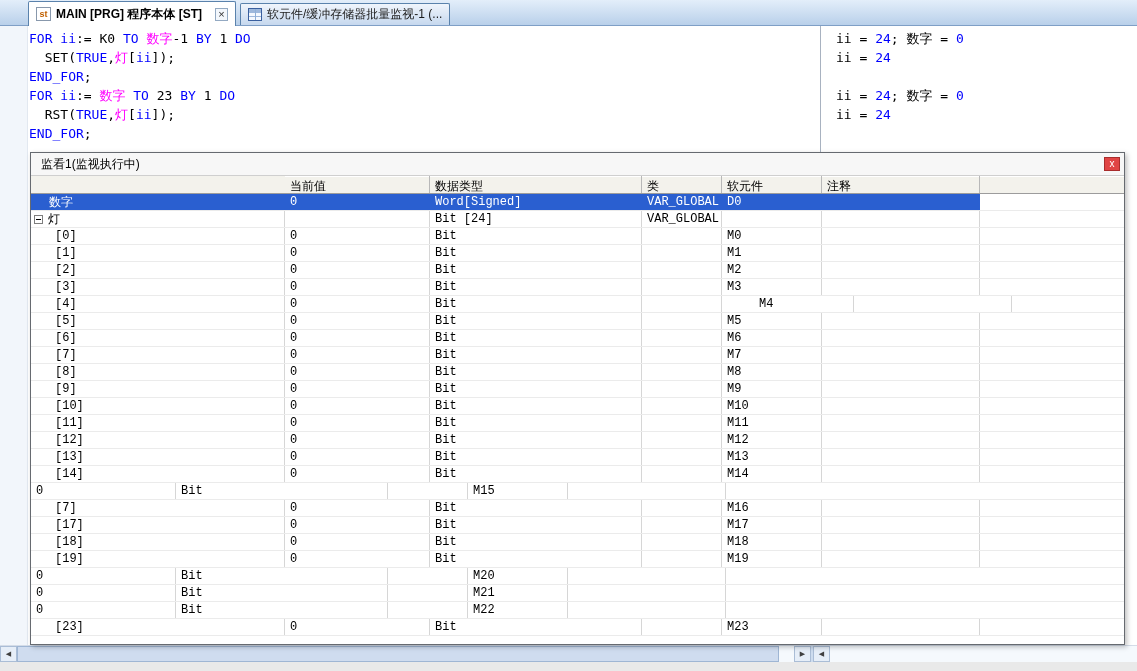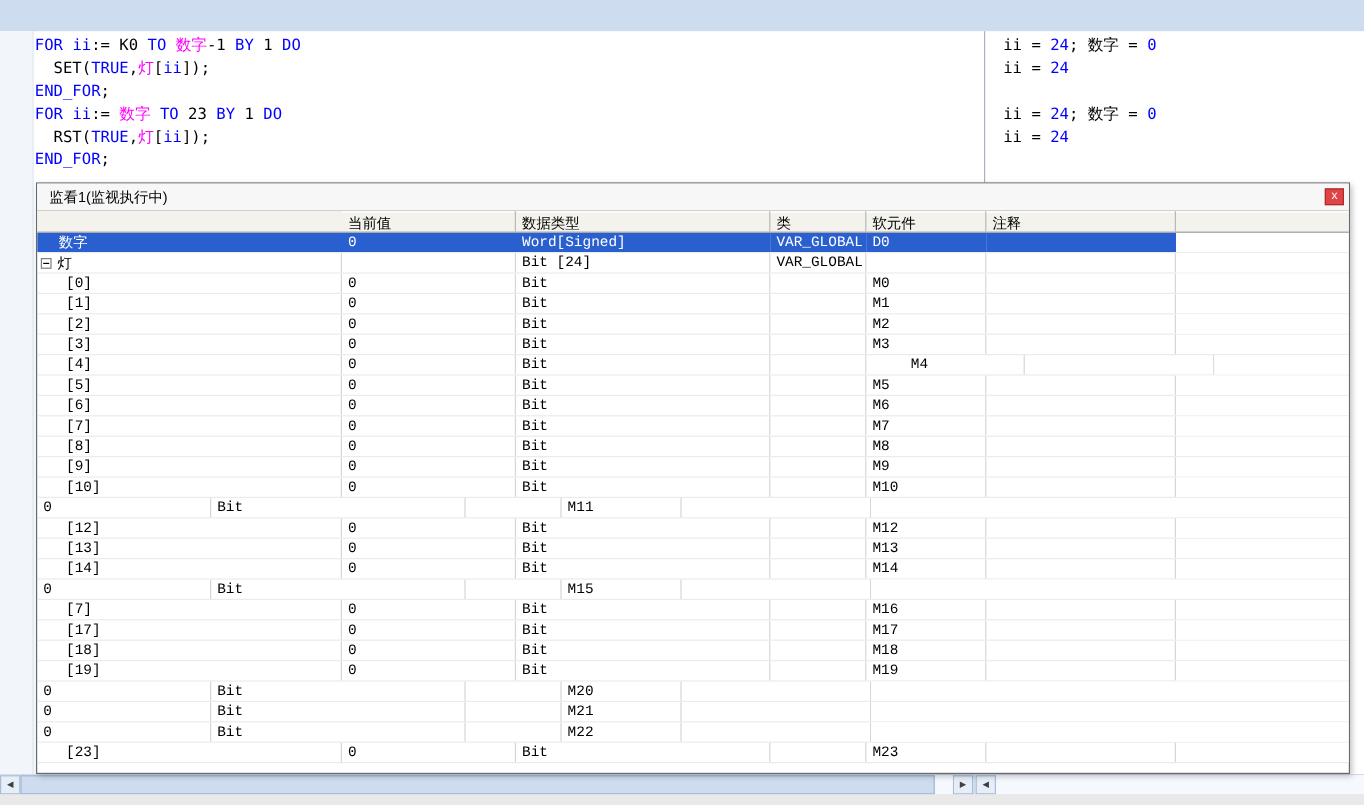--- a/index.html
+++ b/index.html
@@ -70,20 +70,31 @@
     background:#e6eef8;border:1px solid #aabdd6;color:#404040;font-size:7px}
   .sb-track{flex:1;position:relative;background:#f5f9fd}
   .sb-thumb{position:absolute;left:0;top:0;bottom:0;width:762px;background:#cfdcef;border:1px solid #9fb6d4}
   .bottom-strip{position:absolute;left:0;right:0;top:662px;height:9px;background:#e9e9e9}
 </style>
 </head>
 <body>
 
 <div class="screen">
 
+  <div class="tabbar">
+    <div class="tab active">
+      <span class="icon-st">st</span>
+      <span class="tab-label">MAIN [PRG] 程序本体 [ST]</span>
+      <span class="tab-close">×</span>
+    </div>
+    <div class="tab inactive">
+      <span class="icon-mon"></span>
+      <span class="tab-label">软元件/缓冲存储器批量监视-1 (...</span>
+    </div>
+  </div>
 
   <div class="editor">
     <div class="gutter"></div>
     <div class="code">
         <div class="code-line"><span class="tok-kw">FOR</span><span class="tok-pl"> </span><span class="tok-var">ii</span><span class="tok-pl">:= K0 </span><span class="tok-kw">TO</span><span class="tok-pl"> </span><span class="tok-lbl">数字</span><span class="tok-pl">-1 </span><span class="tok-kw">BY</span><span class="tok-pl"> 1 </span><span class="tok-kw">DO</span></div>
         <div class="code-line"><span class="tok-pl">  SET(</span><span class="tok-kw">TRUE</span><span class="tok-pl">,</span><span class="tok-lbl">灯</span><span class="tok-pl">[</span><span class="tok-var">ii</span><span class="tok-pl">]);</span></div>
         <div class="code-line"><span class="tok-kw">END_FOR</span><span class="tok-pl">;</span></div>
         <div class="code-line"><span class="tok-kw">FOR</span><span class="tok-pl"> </span><span class="tok-var">ii</span><span class="tok-pl">:= </span><span class="tok-lbl">数字</span><span class="tok-pl"> </span><span class="tok-kw">TO</span><span class="tok-pl"> 23 </span><span class="tok-kw">BY</span><span class="tok-pl"> 1 </span><span class="tok-kw">DO</span></div>
         <div class="code-line"><span class="tok-pl">  RST(</span><span class="tok-kw">TRUE</span><span class="tok-pl">,</span><span class="tok-lbl">灯</span><span class="tok-pl">[</span><span class="tok-var">ii</span><span class="tok-pl">]);</span></div>
         <div class="code-line"><span class="tok-kw">END_FOR</span><span class="tok-pl">;</span></div>
@@ -223,20 +234,21 @@
         <div class="trow">
           <div class="cell lbl lv2 mono" style="width: 254px;"><span>[10]</span></div>
           <div class="cell mono" style="width: 145px;">0</div>
           <div class="cell mono" style="width: 212px;">Bit</div>
           <div class="cell mono" style="width: 80px;"></div>
           <div class="cell mono" style="width: 100px;">M10</div>
           <div class="cell" style="width: 158px;"></div>
           <div class="cell fill"></div>
         </div>
         <div class="trow">
+          <div class="cell lbl lv2 mono" style="width: 254px;"><span>[11]</span></div>
           <div class="cell mono" style="width: 145px;">0</div>
           <div class="cell mono" style="width: 212px;">Bit</div>
           <div class="cell mono" style="width: 80px;"></div>
           <div class="cell mono" style="width: 100px;">M11</div>
           <div class="cell" style="width: 158px;"></div>
           <div class="cell fill"></div>
         </div>
         <div class="trow">
           <div class="cell lbl lv2 mono" style="width: 254px;"><span>[12]</span></div>
           <div class="cell mono" style="width: 145px;">0</div>

